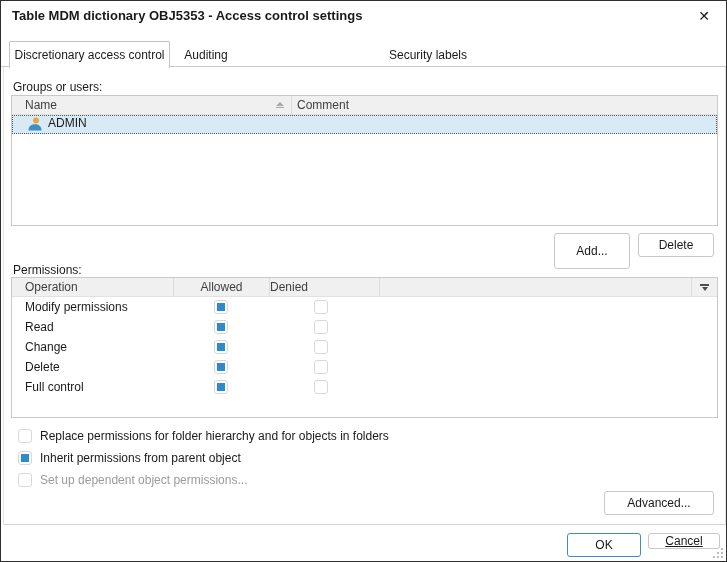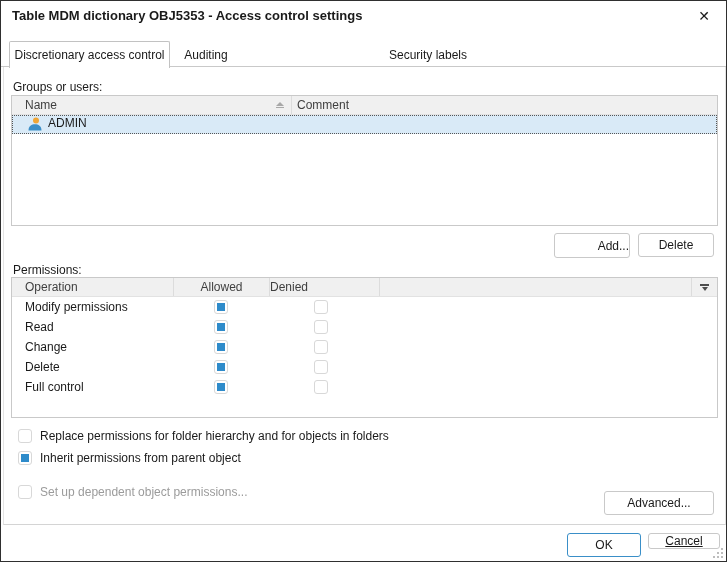--- a/index.html
+++ b/index.html
@@ -62,27 +62,27 @@
   
   .prow{position:absolute;left:0;width:100%;height:20px;}
   .prow-0{top:19px;}.prow-1{top:39px;}.prow-2{top:59px;}.prow-3{top:79px;}.prow-4{top:99px;}
   .prow .op{position:absolute;left:13px;top:3px;white-space:nowrap;}
   .cb{width:14px;height:14px;border:1px solid #d8d8d8;border-radius:3px;background:#fff;position:relative;}
   .cb.checked::after{content:"";position:absolute;left:2px;top:2px;width:8px;height:8px;background:var(--accent);}
   .prow .cb.pos-allowed{position:absolute;left:202px;top:3px;}
   .prow .cb.pos-denied{position:absolute;left:302px;top:3px;}
   
   .optrow{position:absolute;left:17px;display:flex;align-items:center;}
-  .opt-0{top:428px;}.opt-1{top:450px;}.opt-2{top:484px;}
+  .opt-0{top:428px;}.opt-1{top:450px;}.opt-2{top:472px;}
   .optrow .olabel{margin-left:8px;white-space:nowrap;}
   .optrow.disabled .olabel{color:#9b9b9b;}
   
   .btn{position:absolute;background:#fff;border:1px solid #c9c9c9;border-radius:3px;font-family:inherit;
        font-size:12px;color:#1a1a1a;text-align:center;cursor:default;}
-  .btn-add{left:553px;top:232px;width:76px;height:25px;text-align:right;}
+  .btn-add{left:553px;top:232px;width:76px;height:36px;}
   .btn-delete{left:637px;top:232px;width:76px;height:24px;}
   .btn-advanced{left:603px;top:490px;width:110px;height:24px;}
   .btn-ok{left:566px;top:532px;width:74px;height:24px;border-color:#3a8fc8;}
   .btn-cancel{left:647px;top:532px;width:72px;height:16px;text-decoration:underline;}
   
   .grip{position:absolute;right:3px;bottom:3px;width:11px;height:11px;}
   .grip i{position:absolute;width:2px;height:2px;background:#bdbdbd;}
   .g1{right:0;bottom:0;}.g2{right:4px;bottom:0;}.g3{right:8px;bottom:0;}
   .g4{right:0;bottom:4px;}.g5{right:4px;bottom:4px;}.g6{right:0;bottom:8px;}
 </style>

